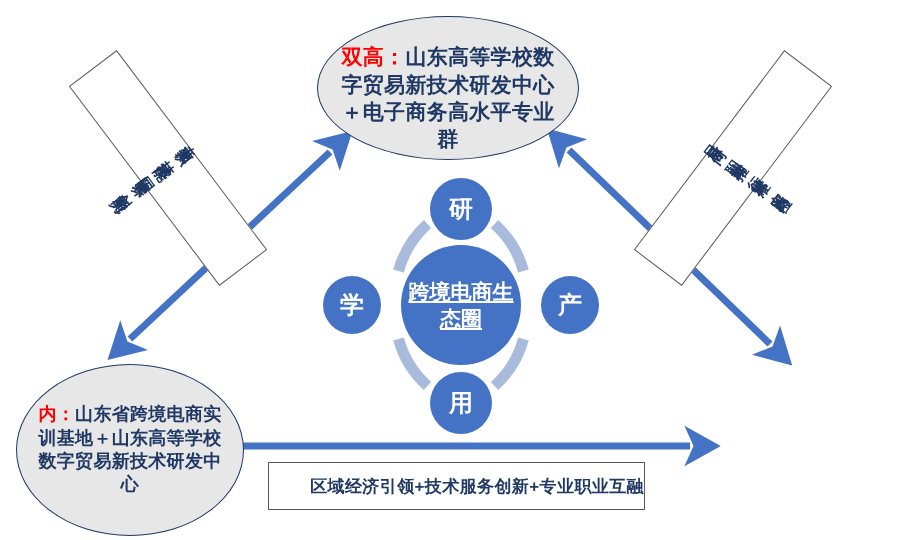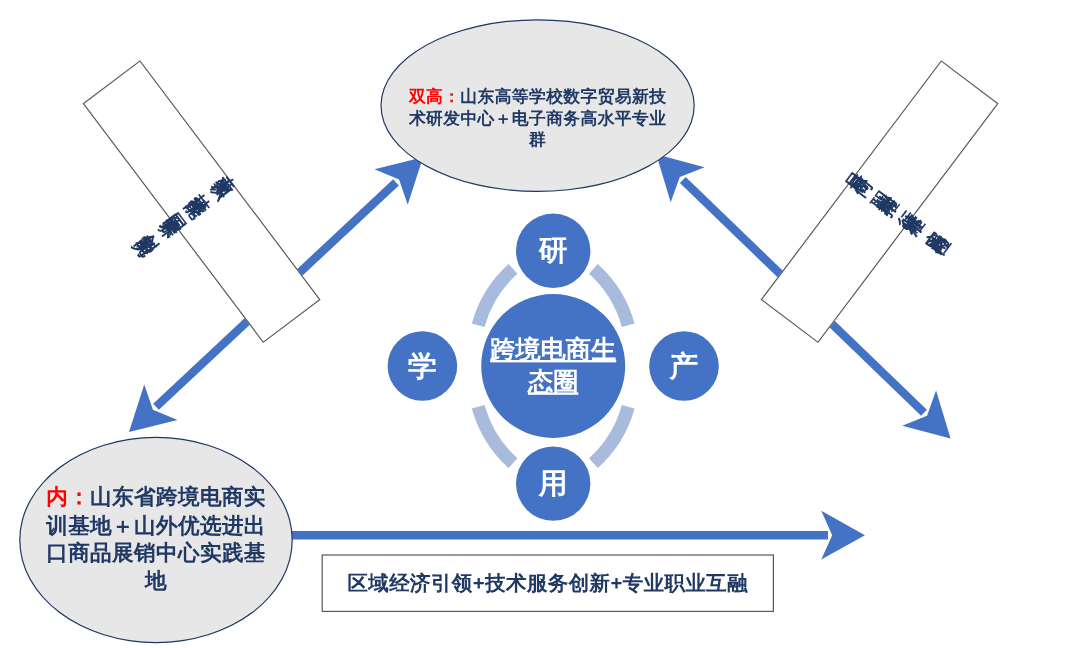--- a/index.html
+++ b/index.html
@@ -33,21 +33,21 @@
   .node-text{
     color:#1F3864;
     font-weight:bold;
     text-align:center;
     line-height:1.30;
     letter-spacing:0.3px;
   }
   .node-text .tag{ color:#FF0000; }
 
   #node-top{ left:317px; top:16px; width:262px; height:144px; }
-  #node-top .node-text{ font-size:14px; width:216px;margin-top:20px; }
+  #node-top .node-text{ font-size:21px; width:216px;margin-top:20px; }
 
   #node-left{ left:16px; top:364px; width:228px; height:172px; }
   #node-left .node-text{ font-size:18px; width:186px; }
 
   #node-right{ left:700px; top:364px; width:196px; height:172px; }
   #node-right .node-text{ font-size:18px; width:168px; }
 
   
   .center-circle{
     position:absolute;
@@ -107,21 +107,21 @@
   
   #bottom-box{
     position:absolute;
     left:268px; top:462px;
     width:377px; height:48px;
     border:1.4px solid #595959;
     background:#ffffff;
     box-sizing:border-box;
     display:flex;
     align-items:center;
-    justify-content:center;
+    justify-content:flex-end;
     color:#1F3864;
     font-size:17px;
     font-weight:bold;
     letter-spacing:0.4px;
   }
 </style>
 </head>
 <body>
 
 <div id="stage">
@@ -153,21 +153,21 @@
   </svg>
 
   <div class="node-ellipse" id="node-top">
     <div class="node-text">
       <span class="tag">双高：</span><span>山东高等学校数字贸易新技术研发中心＋电子商务高水平专业群</span>
     </div>
   </div>
 
   <div class="node-ellipse" id="node-left">
     <div class="node-text">
-      <span class="tag">内：</span><span>山东省跨境电商实训基地＋山外优选进出口商品展销中心实践基地</span>
+      <span class="tag">内：</span><span>山东省跨境电商实训基地＋山东高等学校数字贸易新技术研发中心</span>
     </div>
   </div>
 
 
   <div class="center-circle" id="core">
     <span>跨境电商生态圈</span>
   </div>
   <div class="center-circle satellite" id="sat-top">
     <span>研</span>
   </div>

